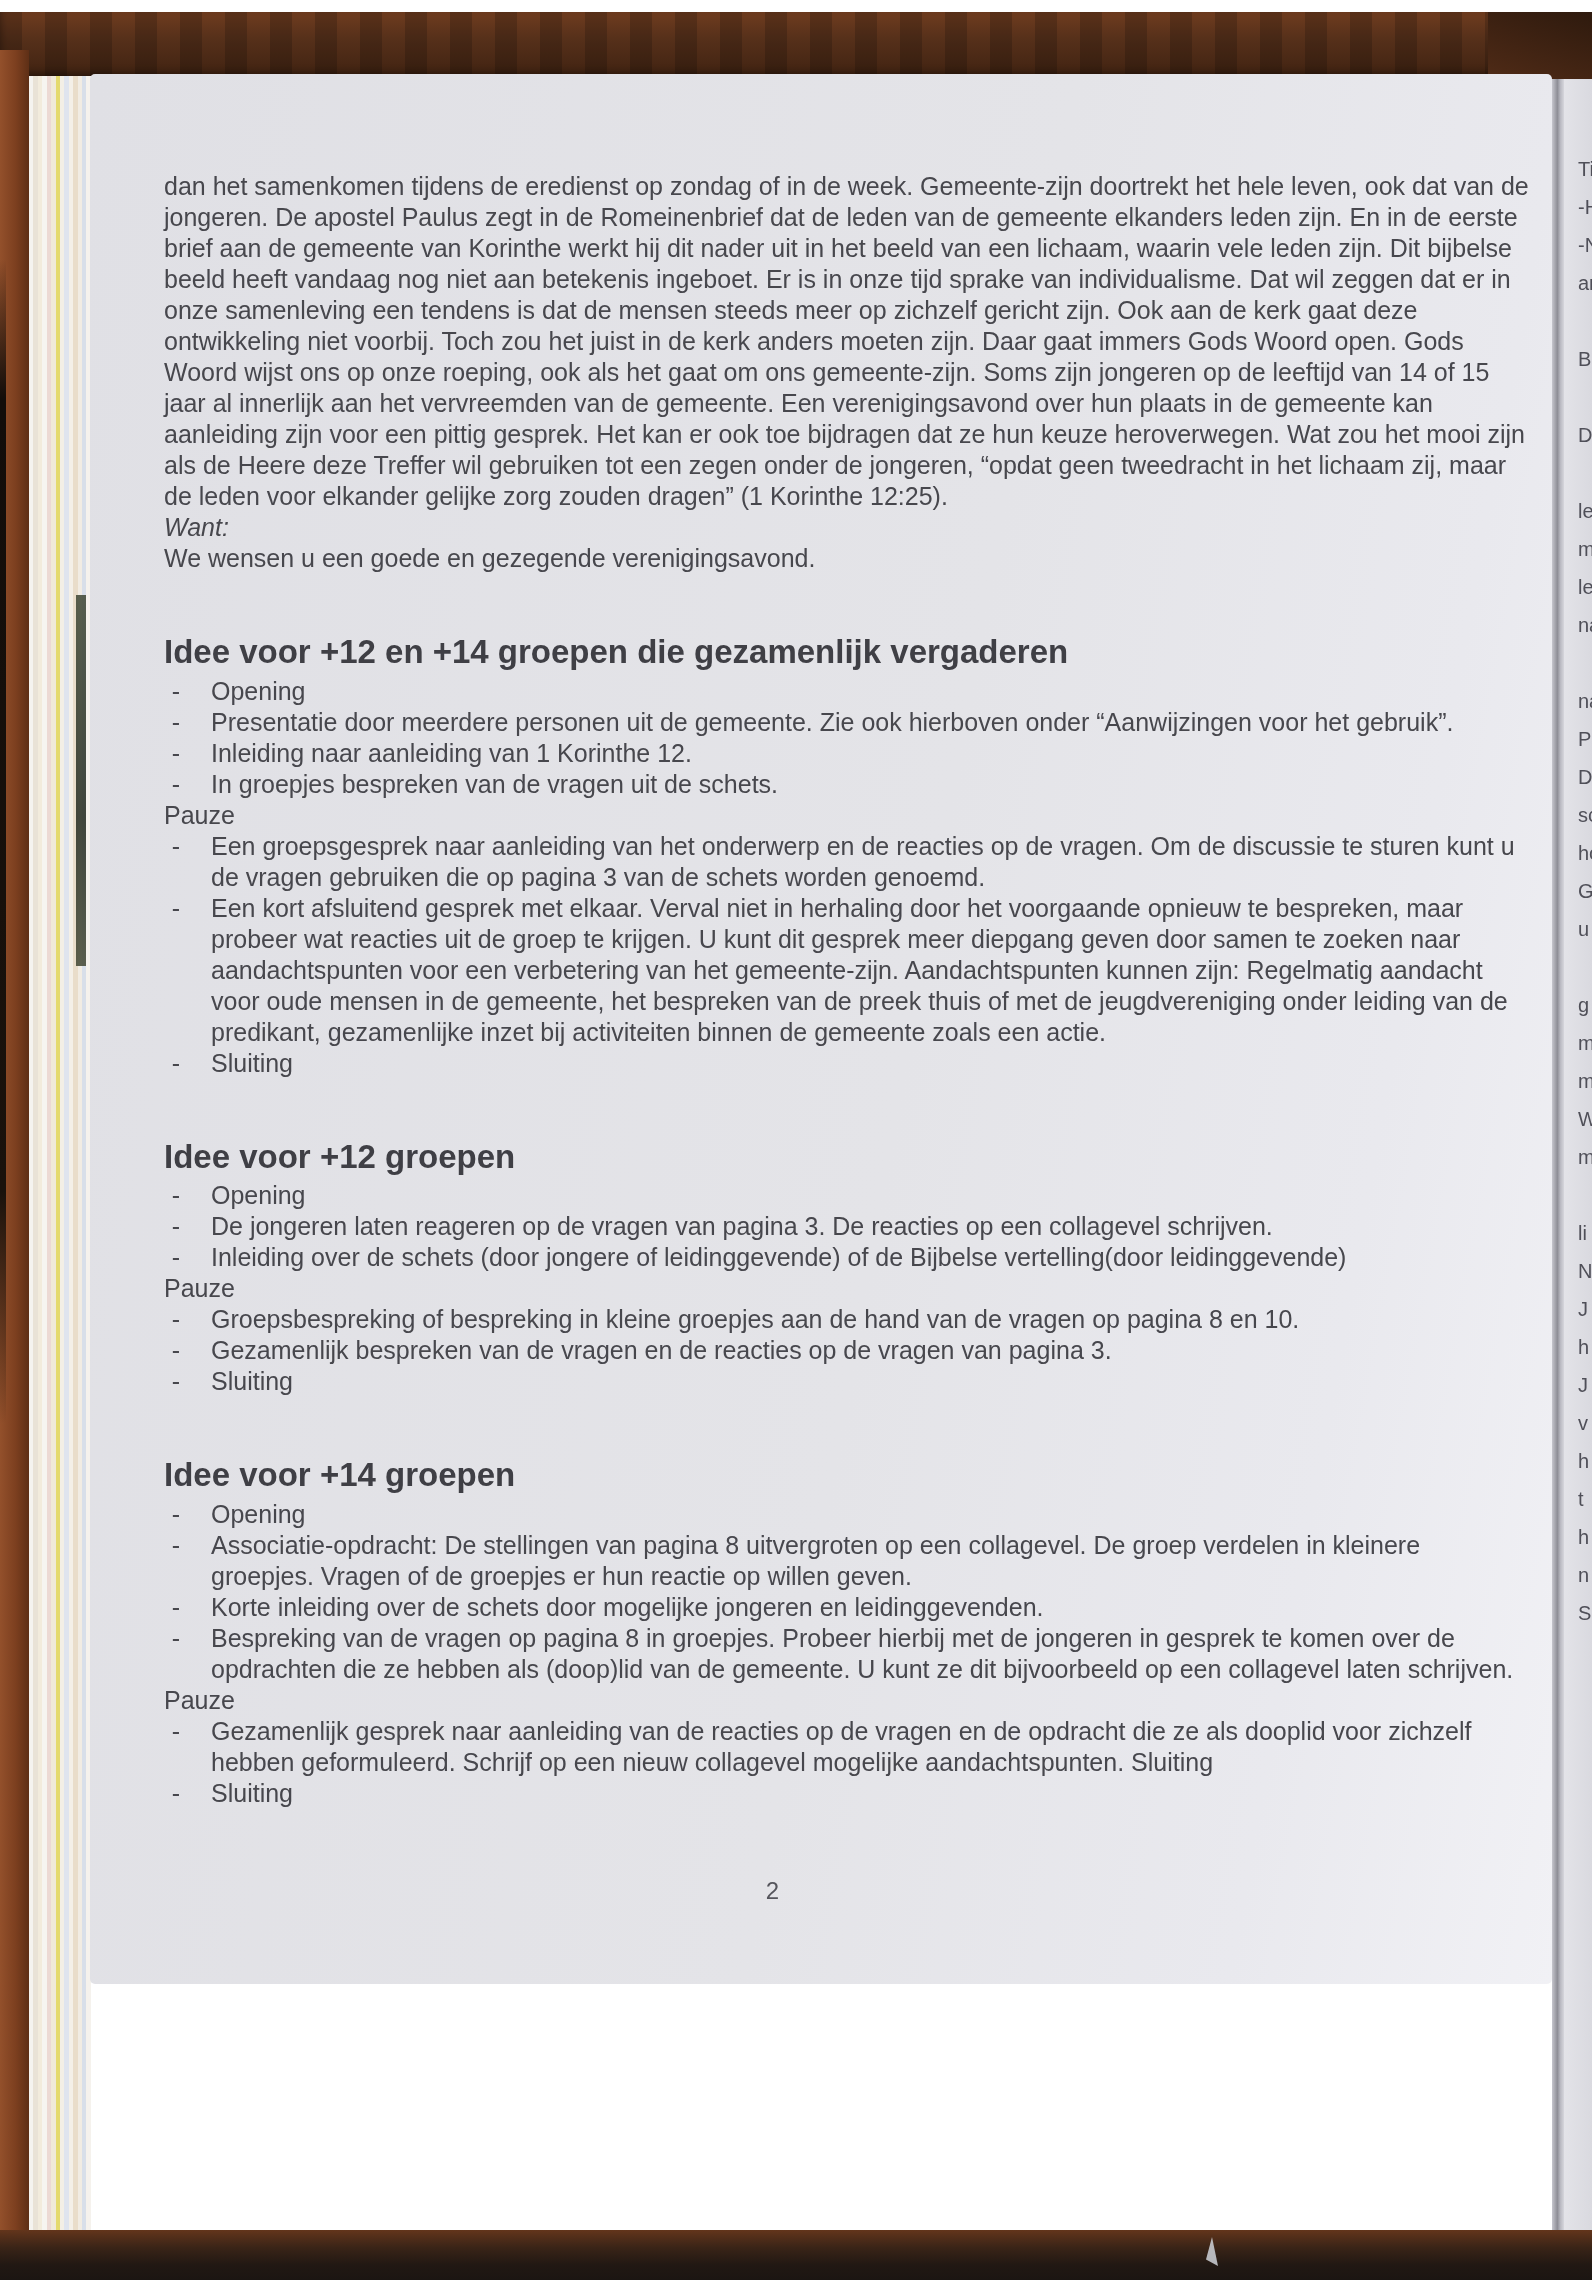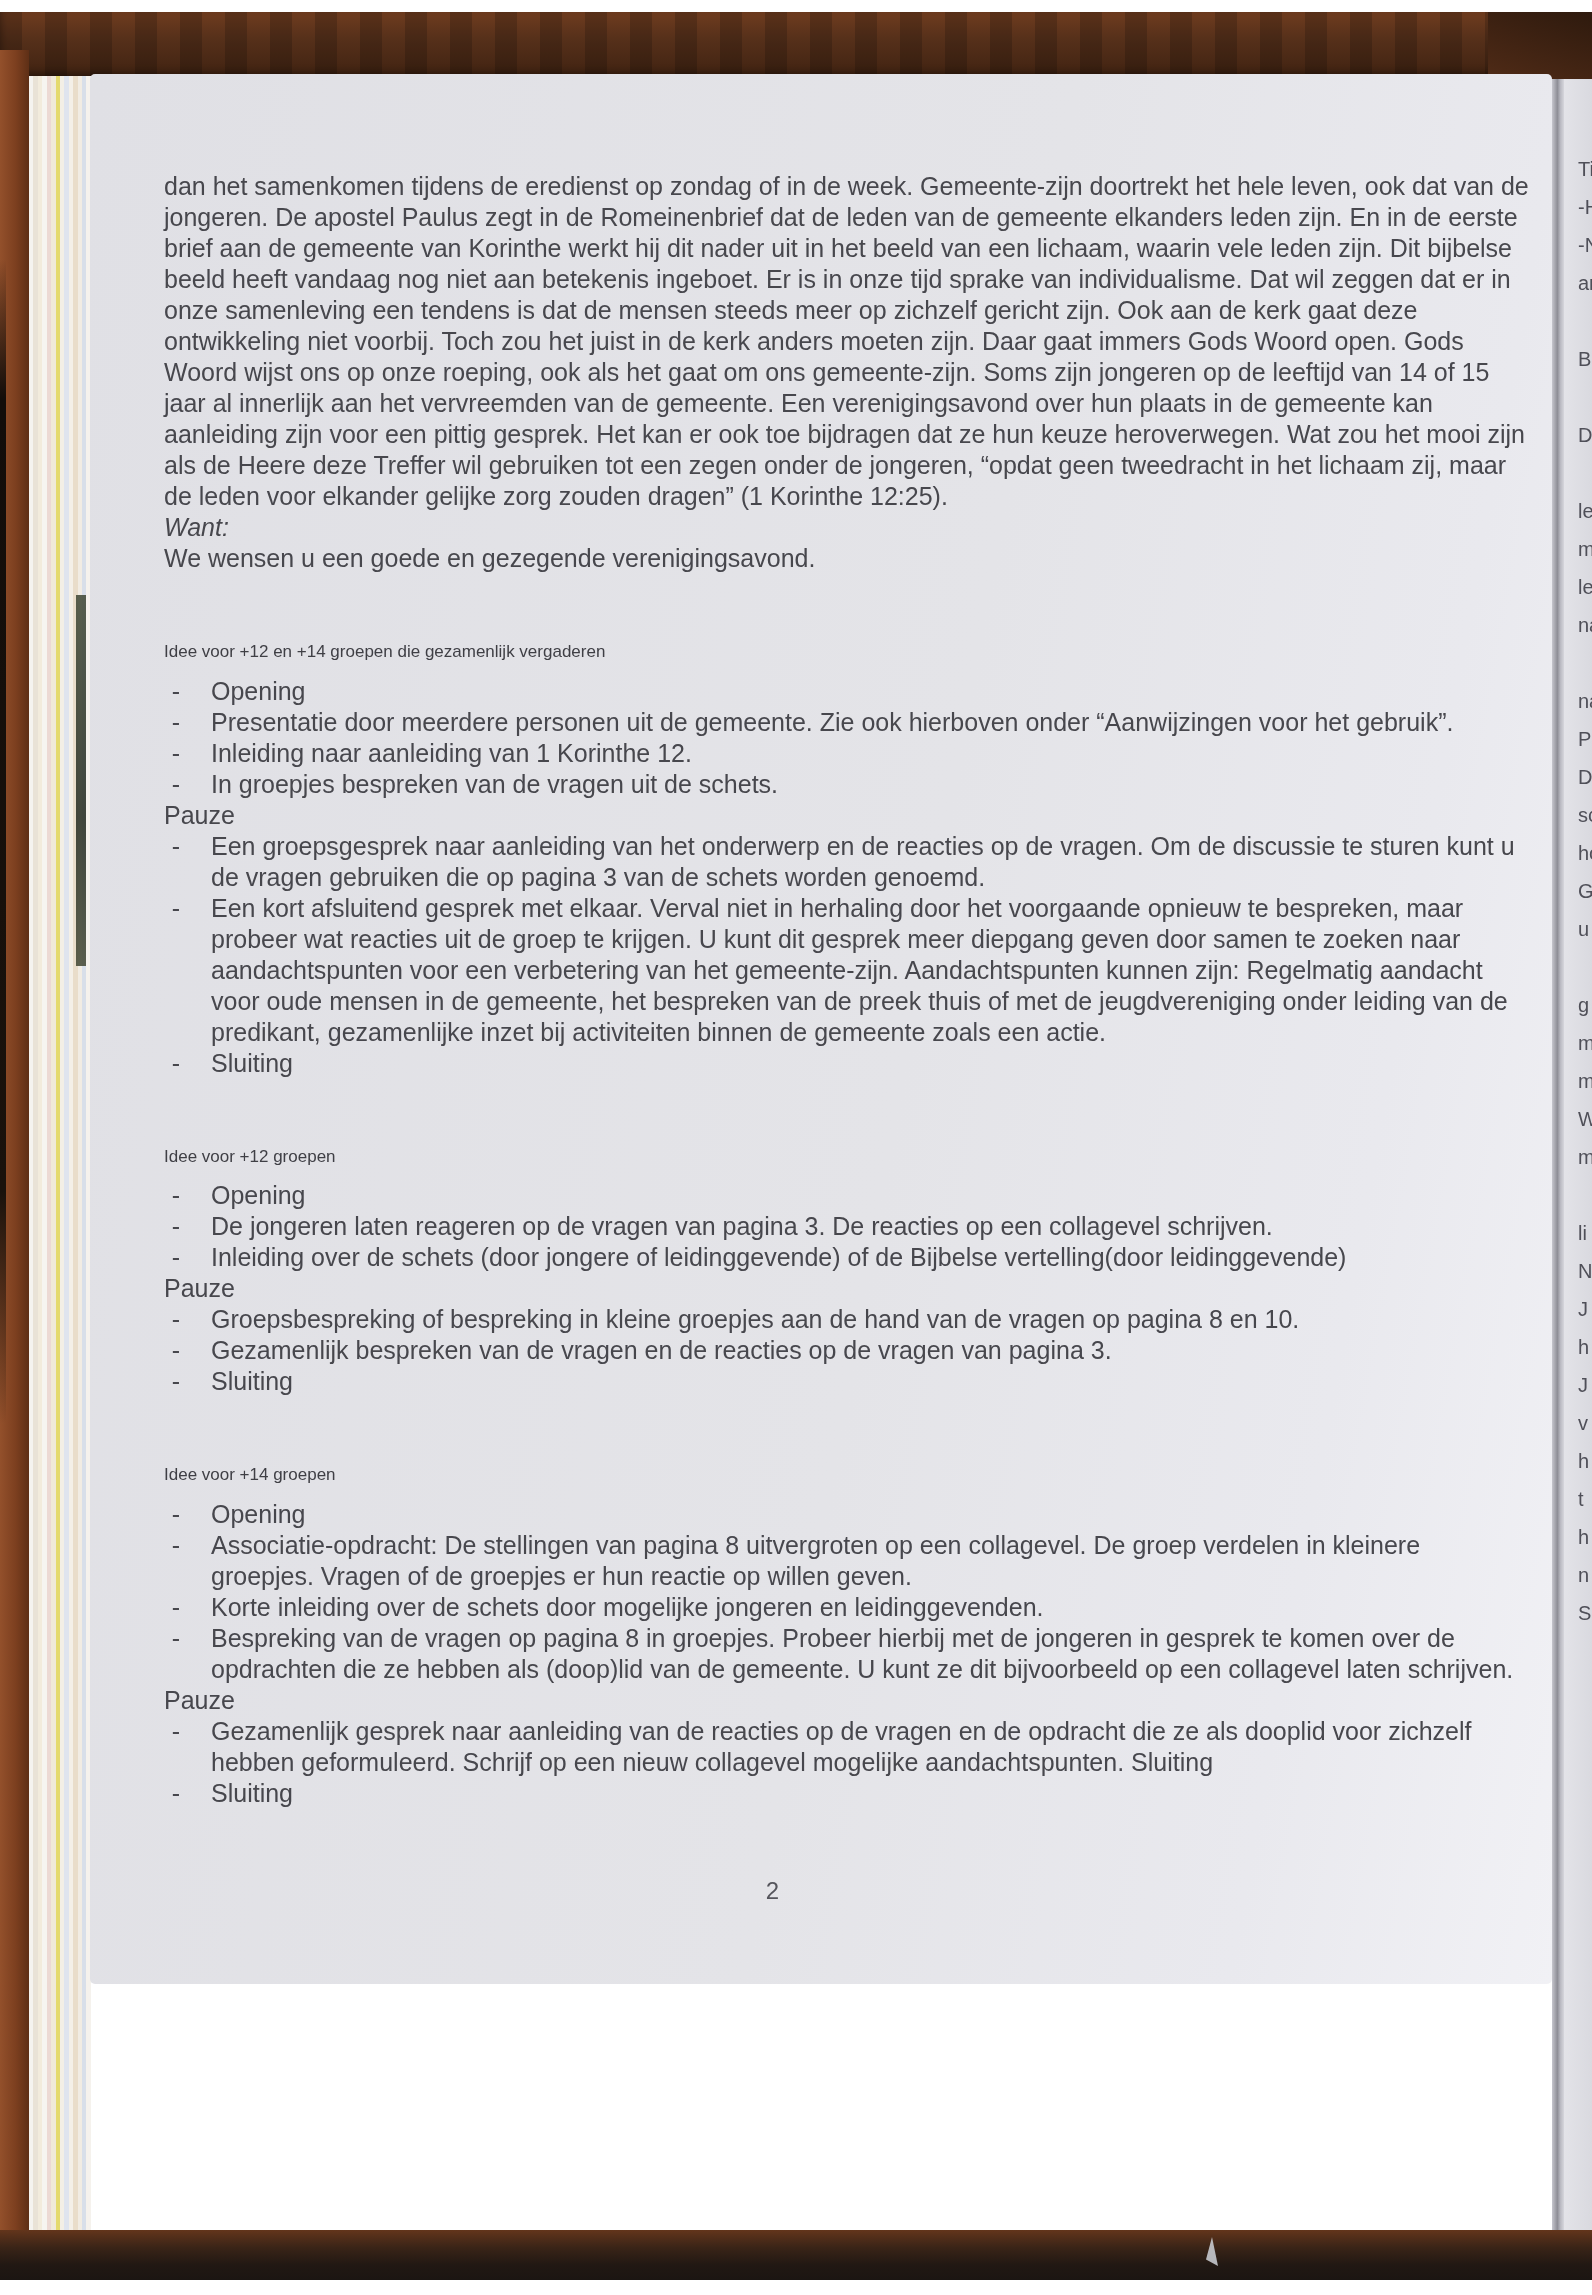--- a/index.html
+++ b/index.html
@@ -69,21 +69,21 @@
     position:absolute;left:74px;top:97px;width:1365px;
     font-size:25px;line-height:31px;color:#47474d;
   }
   .para{margin:0;}
   .want-block{display:flex;margin:0;font-style:italic;}
   .want-label{width:186px;flex:0 0 186px;}
   .quote-lines{flex:1;}
   .quote-lines div{min-height:31px;}
   .closing{margin:0;}
   h2.sec{
-    font-size:17px;line-height:31px;font-weight:normal;color:#3f3f45;
+    font-size:33px;line-height:31px;font-weight:bold;color:#3f3f45;
     margin:62px 0 8.6px 0;
   }
   .rows .row{display:flex;min-height:31px;}
   .rows .row .dash{flex:0 0 47px;box-sizing:border-box;padding-left:7.8px;}
   .rows .row .txt{flex:1;}
   .outro{margin:60px 0 0 0;}
   .page-number{
     position:absolute;left:0;right:97px;bottom:79px;text-align:center;
     font-size:24px;color:#55555c;
   }

